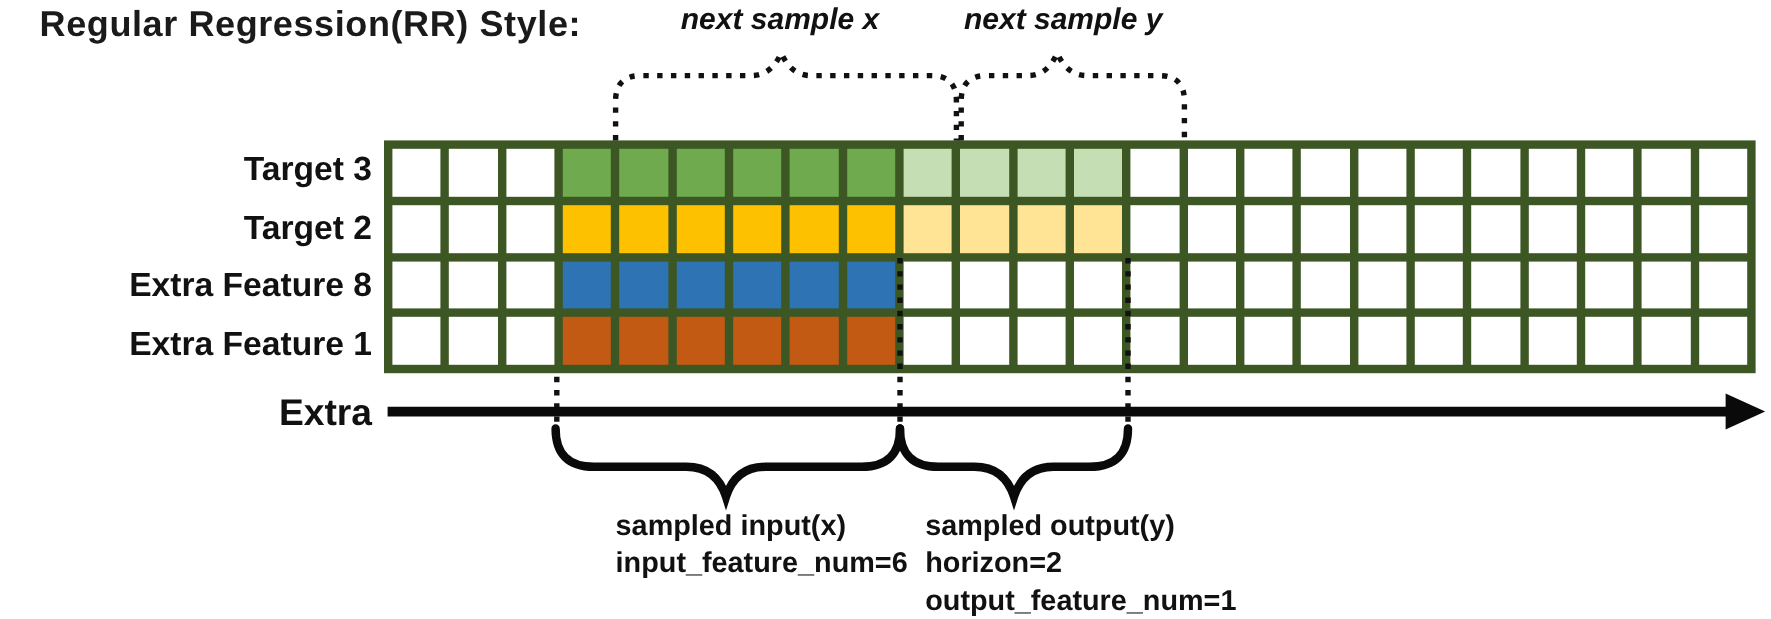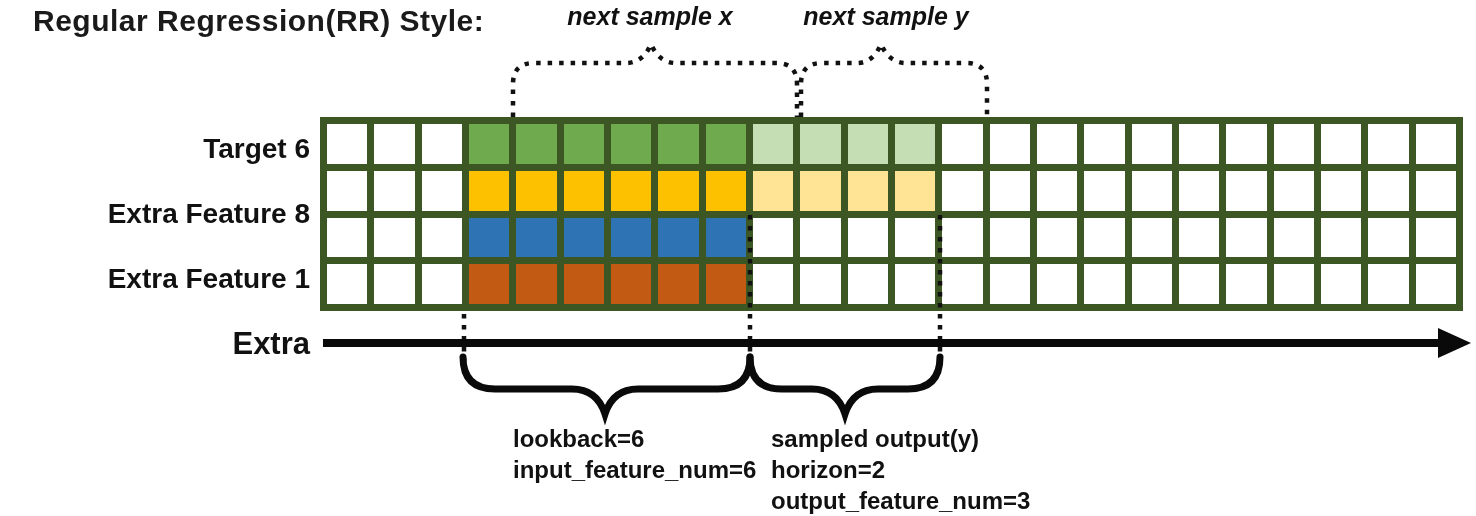--- a/index.html
+++ b/index.html
@@ -39,21 +39,22 @@
 <body>
 
 <div class="stage">
 
   <div class="title">Regular Regression(RR) Style:</div>
 
   <div class="brace-label" id="lbl-next-y">next sample y</div>
   <div class="brace-label" id="lbl-next-x">next sample x</div>
 
   <div class="row-labels">
-      <div class="row-label">Target 6</div>
+      <div class="row-label">Target 3</div>
+      <div class="row-label">Target 2</div>
       <div class="row-label">Extra Feature 8</div>
       <div class="row-label">Extra Feature 1</div>
     </div>
 
   <div class="sample-grid" style="background: rgb(60, 87, 35);">
       <div class="cell" style="background: rgb(255, 255, 255);"></div>
       <div class="cell" style="background: rgb(255, 255, 255);"></div>
       <div class="cell" style="background: rgb(255, 255, 255);"></div>
       <div class="cell" style="background: rgb(111, 170, 78);"></div>
       <div class="cell" style="background: rgb(111, 170, 78);"></div>
@@ -164,23 +165,23 @@
     <polygon points="1438,328 1471,343 1438,358" fill="#0a0a0a"></polygon>
 
     <path d="M463,357 Q463,389 495,389 H572 Q597,389 605,414 Q613,389 638,389 H718 Q750,389 750,357" fill="none" stroke="#0a0a0a" stroke-width="7" stroke-linecap="round"></path>
 
     <path d="M750,357 Q750,389 782,389 H812 Q837,389 845,414 Q853,389 878,389 H908 Q940,389 940,357" fill="none" stroke="#0a0a0a" stroke-width="7" stroke-linecap="round"></path>
   </svg>
 
   <div class="time-label">Extra</div>
 
   <div class="anno" id="anno-input">
-    <div>lookback=6</div>
+    <div>sampled input(x)</div>
     <div>input_feature_num=6</div>
   </div>
 
   <div class="anno" id="anno-output">
     <div>sampled output(y)</div>
     <div>horizon=2</div>
-    <div>output_feature_num=3</div>
+    <div>output_feature_num=1</div>
   </div>
 
 </div>
 
 </body></html>

